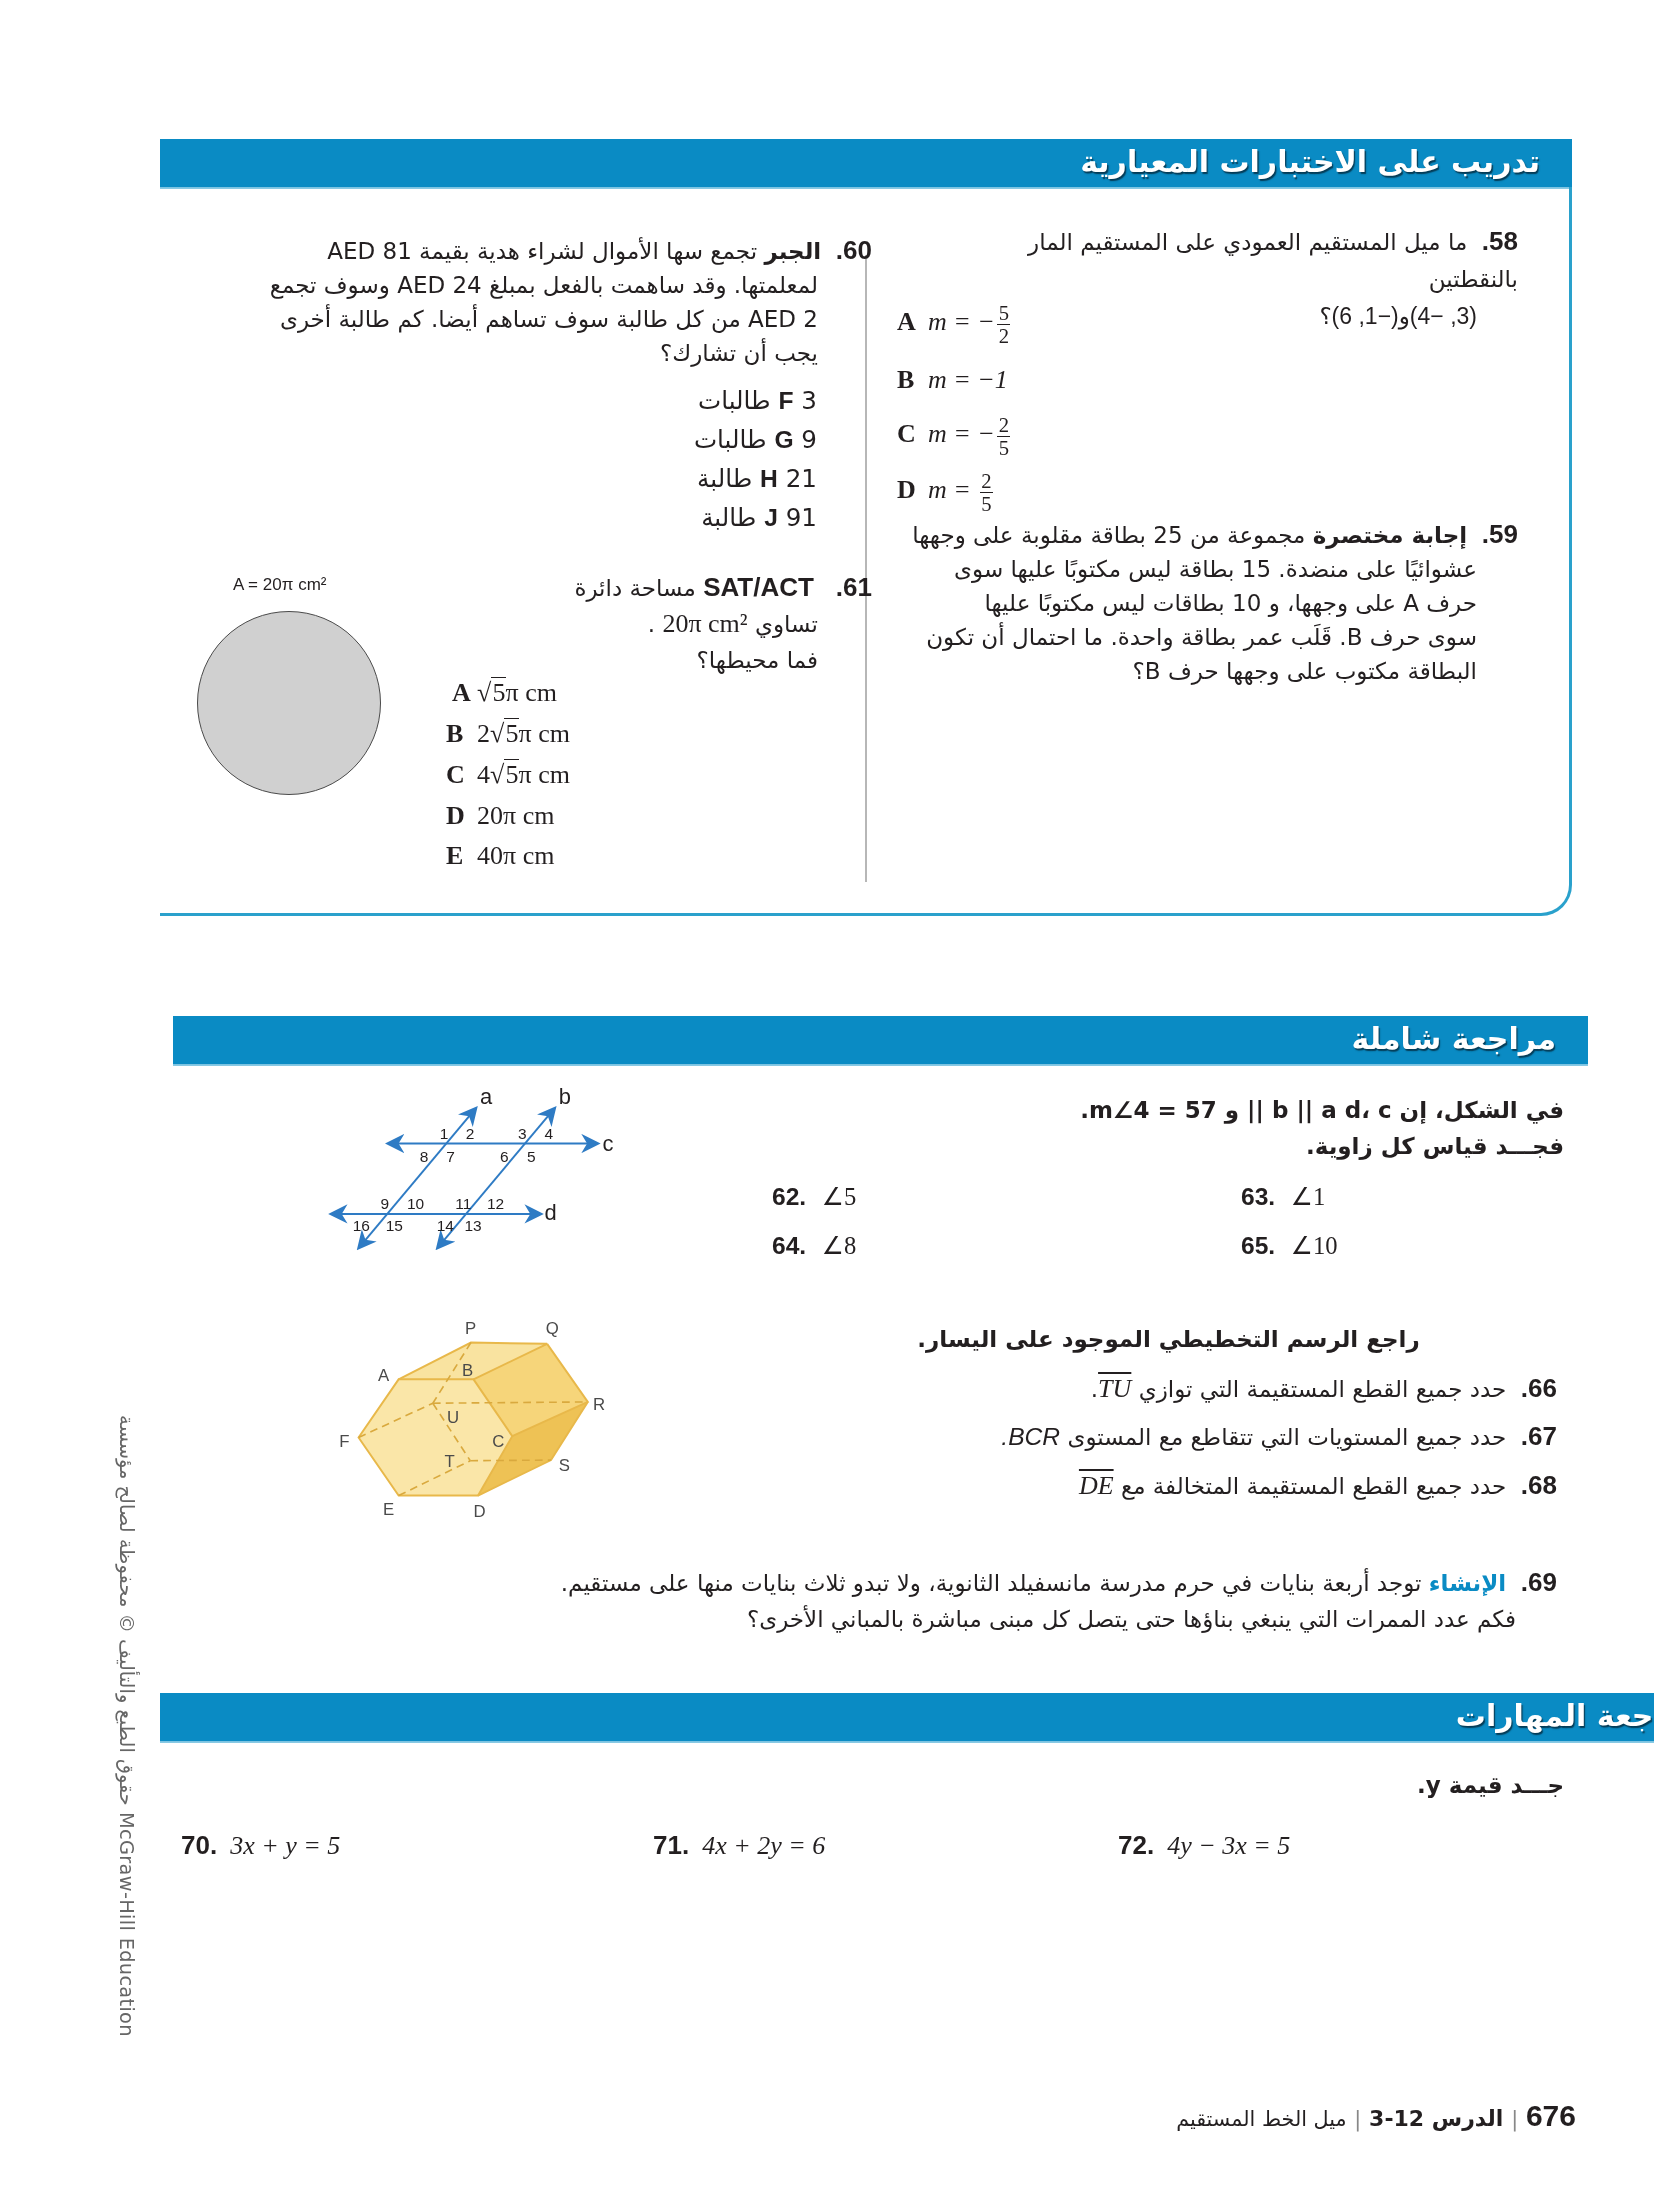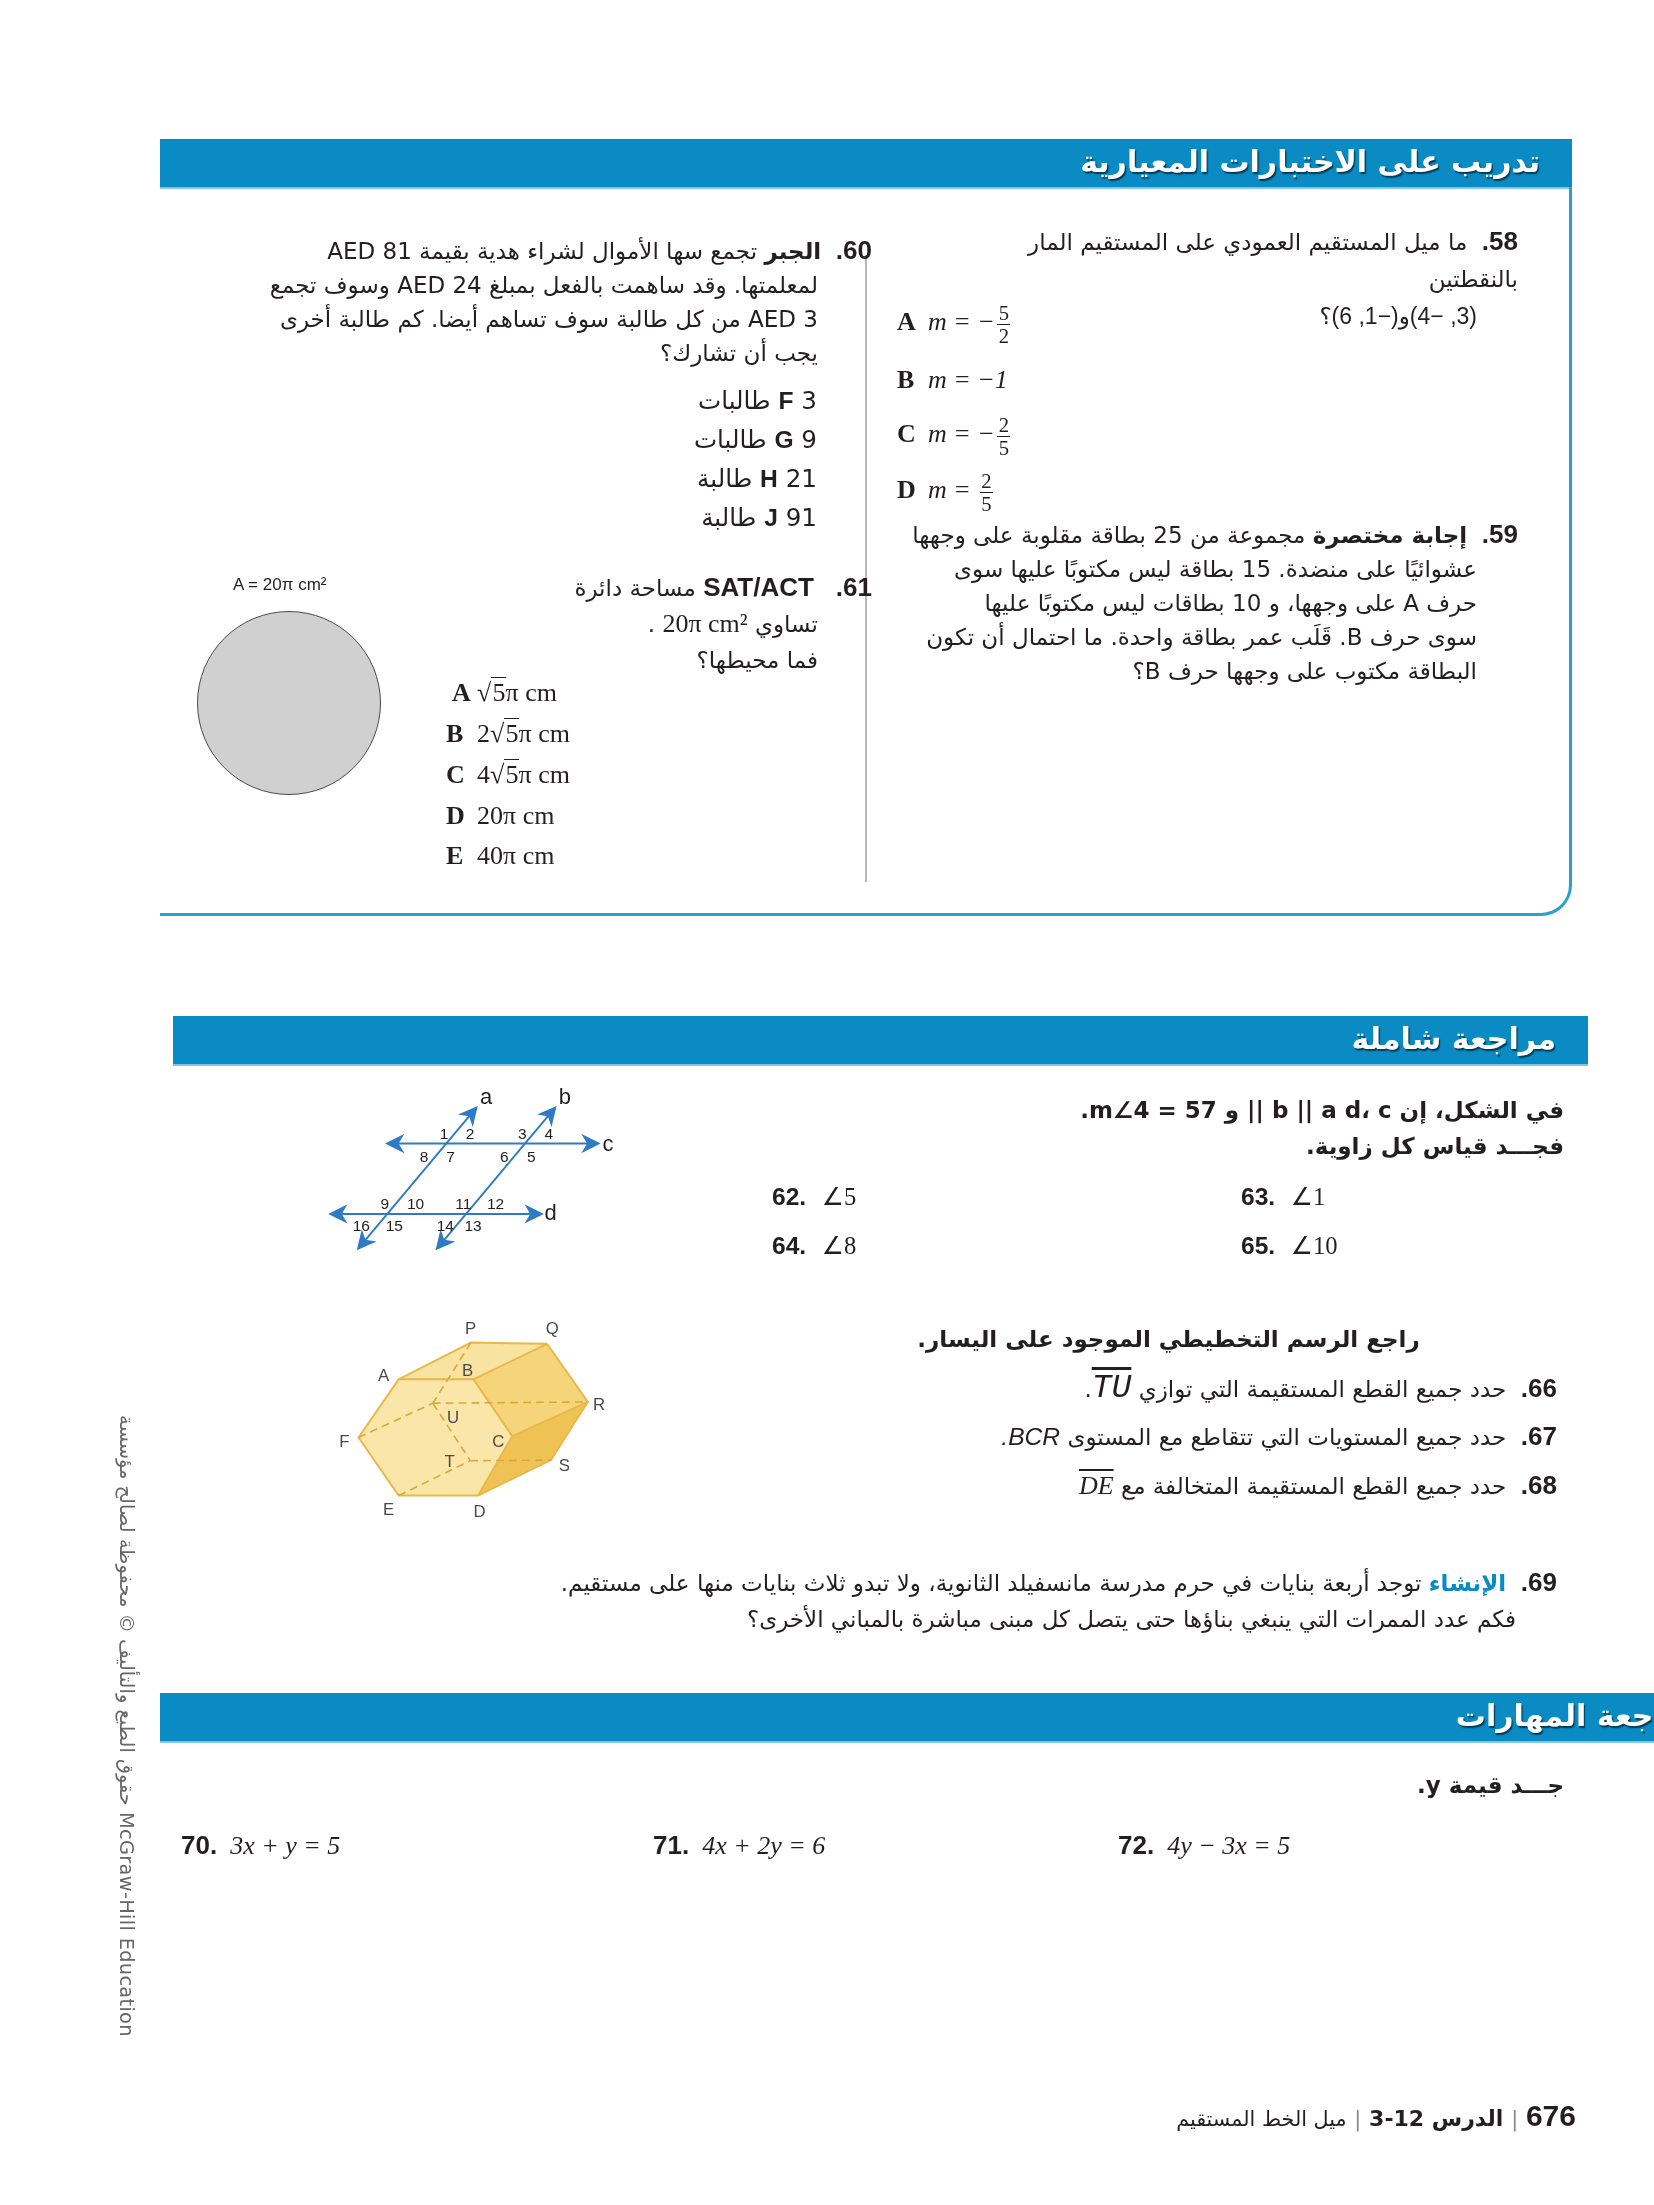--- a/index.html
+++ b/index.html
@@ -86,21 +86,21 @@
   <div><span class="qnum">59.</span>&nbsp; <span class="bold">إجابة مختصرة</span> <span>مجموعة من 25 بطاقة مقلوبة على وجهها</span></div>
   <div style="padding-right:41px;">عشوائيًا على منضدة. 15 بطاقة ليس مكتوبًا عليها سوى</div>
   <div style="padding-right:41px;">حرف A على وجهها، و 10 بطاقات ليس مكتوبًا عليها</div>
   <div style="padding-right:41px;">سوى حرف B. قَلَب عمر بطاقة واحدة. ما احتمال أن تكون</div>
   <div style="padding-right:41px;">البطاقة مكتوب على وجهها حرف B؟</div>
 </div>
 
 <div class="q rtl" style="right:782px;top:233px;width:653px;line-height:34px;">
   <div><span class="qnum">60.</span>&nbsp; <span class="bold">الجبر</span> <span>تجمع سها الأموال لشراء هدية بقيمة AED 81</span></div>
   <div style="padding-right:54px;">لمعلمتها. وقد ساهمت بالفعل بمبلغ AED 24 وسوف تجمع</div>
-  <div style="padding-right:54px;">AED 3 من كل طالبة سوف تساهم أيضا. كم طالبة أخرى</div>
+  <div style="padding-right:54px;">AED 2 من كل طالبة سوف تساهم أيضا. كم طالبة أخرى</div>
   <div style="padding-right:54px;">يجب أن تشارك؟</div>
 </div>
 <div class="ar-opt" style="right:837px;top:386px;"><span class="lbl">F</span> <span>3  طالبات</span></div>
 <div class="ar-opt" style="right:837px;top:425px;"><span class="lbl">G</span> <span>9 طالبات</span></div>
 <div class="ar-opt" style="right:837px;top:464px;"><span class="lbl">H</span> <span>21 طالبة</span></div>
 <div class="ar-opt" style="right:837px;top:503px;"><span class="lbl">J</span> <span>91 طالبة</span></div>
 
 <div class="q rtl" style="right:782px;top:569px;width:452px;line-height:36px;">
   <div><span class="qnum">61.</span>&nbsp;&nbsp; <span class="bold" style="font-family:'Liberation Sans',sans-serif;font-size:26px;">SAT/ACT</span> <span>مساحة دائرة</span></div>
   <div style="padding-right:54px;"><span>تساوي</span> <span style="font-family:'Liberation Serif',serif;font-size:26px;">20π cm²</span> .</div>
@@ -162,21 +162,21 @@
     <text x="219" y="244">13</text>
       <text x="176" y="244">14</text>
     <text x="97" y="244">15</text>
       <text x="46" y="244">16</text>
   </g>
 </svg>
 
 <div class="q rtl bold" style="right:98px;top:1321px;width:775px;font-size:23px;text-align:center;">راجع الرسم التخطيطي الموجود على اليسار.</div>
 
 <div class="q rtl" style="right:97px;top:1370px;width:905px;">
-  <span class="qnum">66.</span>&nbsp; <span>حدد جميع القطع المستقيمة التي توازي</span> <span class="over" style="font-size:33px;font-family:Liberation Mono, monospace;">TU</span>.
+  <span class="qnum">66.</span>&nbsp; <span>حدد جميع القطع المستقيمة التي توازي</span> <span class="over" style="font-size:26px;">TU</span>.
 </div>
 <div class="q rtl" style="right:97px;top:1418px;width:905px;">
   <span class="qnum">67.</span>&nbsp; <span>حدد جميع المستويات التي تتقاطع مع المستوى</span> <span class="ital" style="font-family:'Liberation Sans',sans-serif;font-size:24.6px;">BCR.</span>
 </div>
 <div class="q rtl" style="right:97px;top:1467px;width:905px;">
   <span class="qnum">68.</span>&nbsp; <span>حدد جميع القطع المستقيمة المتخالفة مع</span> <span class="over" style="font-size:26px;">DE</span>
 </div>
 
 <svg style="position:absolute;left:323px;top:1318px;" width="323" height="226" viewBox="0 0 500 350">
   <polygon points="117,95 229,38 347,40 410,130 347,215 240,275 117,275 55,185" fill="#f9e3a0"></polygon>

